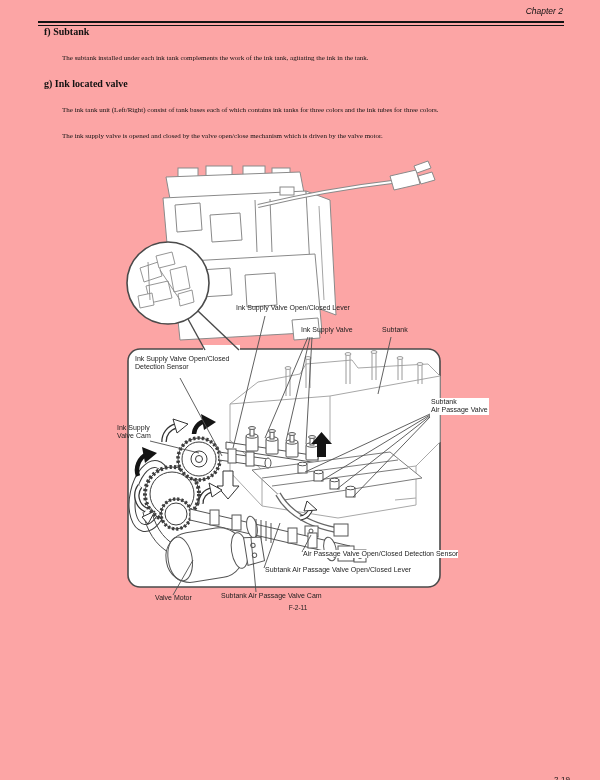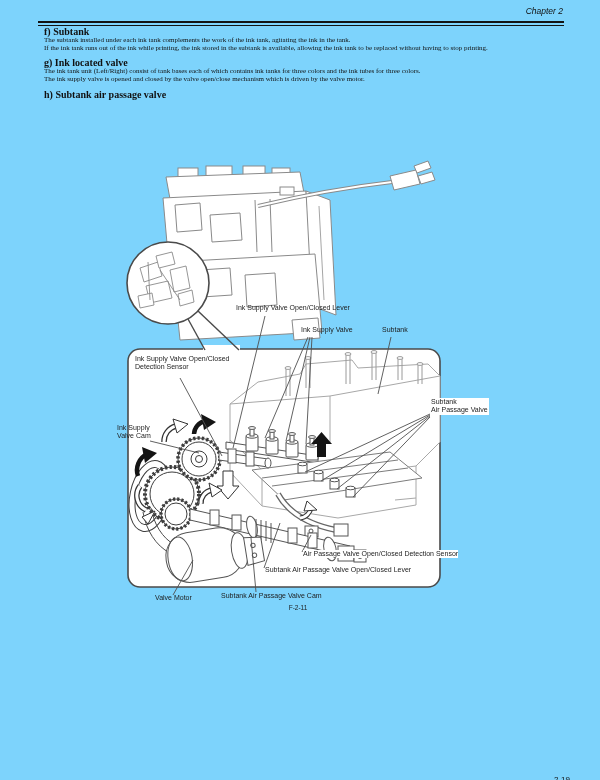--- a/index.html
+++ b/index.html
@@ -1,26 +1,26 @@
 <!DOCTYPE html>
 <html><head>
 <meta charset="utf-8">
 <style>
   html,body { margin:0; padding:0; background:#fff; }
-  .page { position:relative; width:600px; height:780px; background:#7dd3fc; overflow:hidden;
+  .page { position:relative; width:600px; height:780px; background:#fca5a5; overflow:hidden;
           font-family:"Liberation Serif", serif; color:#111; }
 
   .chapter { position:absolute; top:6px; right:37px; font:italic 8.5px "Liberation Sans", sans-serif; color:#111; }
   .rule-thick { position:absolute; left:38px; right:36px; top:21px; height:2.2px; background:#131313; }
   .rule-thin  { position:absolute; left:38px; right:36px; top:24.8px; height:0.9px; background:#131313; }
 
   .text-block { position:absolute; left:44px; top:28px; width:520px; font-size:7px; line-height:8.1px; }
   .text-block section { margin:0 0 7px 0; }
   .text-block h3 { margin:0; font-size:10px; font-weight:bold; }
-  .text-block p { margin:0; }
+  .text-block p { margin:18px; }
 
   svg.art { position:absolute; left:0; top:0; width:600px; height:780px; }
 
   .fl { position:absolute; font:7px/8.4px "Liberation Sans", sans-serif; color:#1c1c1c; white-space:pre-line; }
   .fl-lever   { left:236px; top:304px; }
   .fl-valve   { left:301px; top:326px; }
   .fl-subtank { left:382px; top:326px; }
   .fl-sensor1 { left:135px; top:355px; }
   .fl-cam1    { left:117px; top:424px; }
   .fl-apv     { left:430px; top:398px; background:#fff; padding:0 1px; }
@@ -39,29 +39,27 @@
 <div class="page">
 
   <span class="chapter">Chapter 2</span>
   <div class="rule-thick"></div>
   <div class="rule-thin"></div>
 
   <div class="text-block">
     <section>
       <h3>f) Subtank</h3>
       <p>The subtank installed under each ink tank complements the work of the ink tank, agitating the ink in the tank.</p>
-      <p>If the ink tank runs out of the ink while printing, the ink stored in the subtank is available, allowing the ink tank to be replaced without having to stop printing.</p>
     </section>
     <section>
       <h3>g) Ink located valve</h3>
       <p>The ink tank unit (Left/Right) consist of tank bases each of which contains ink tanks for three colors and the ink tubes for three colors.</p>
       <p>The ink supply valve is opened and closed by the valve open/close mechanism which is driven by the valve motor.</p>
     </section>
     <section>
-      <h3>h) Subtank air passage valve</h3>
     </section>
   </div>
 
   <svg class="art" viewBox="0 0 600 780">
 
     <g stroke="#8a8a8a" fill="#fff" stroke-width="1">
       <rect x="178" y="168" width="20" height="10"></rect>
       <rect x="206" y="166" width="26" height="11"></rect>
       <rect x="243" y="166" width="22" height="10"></rect>
       <rect x="272" y="168" width="18" height="9"></rect>

